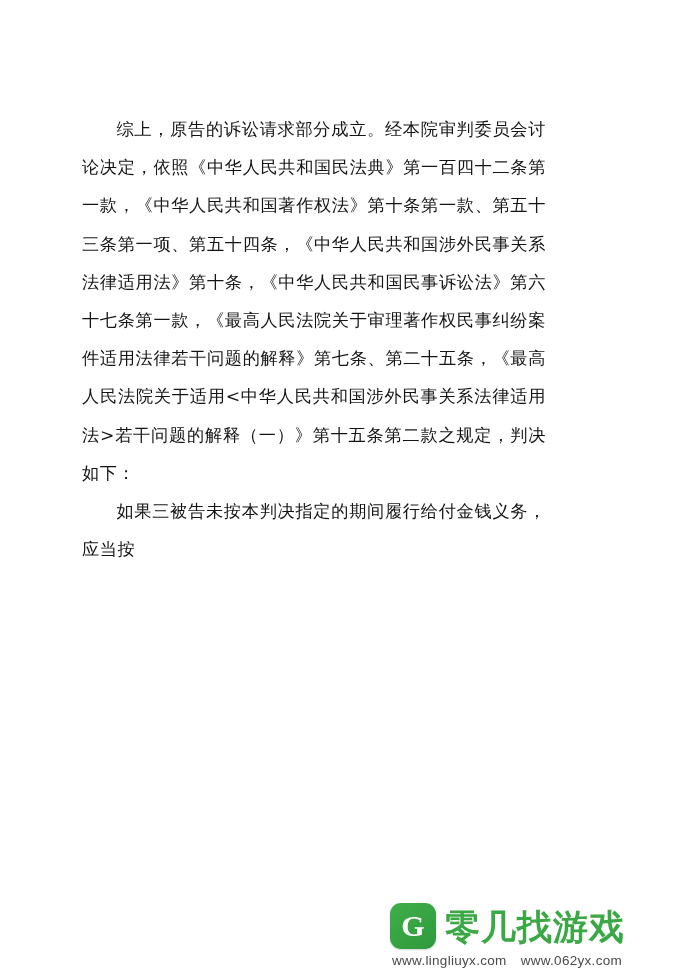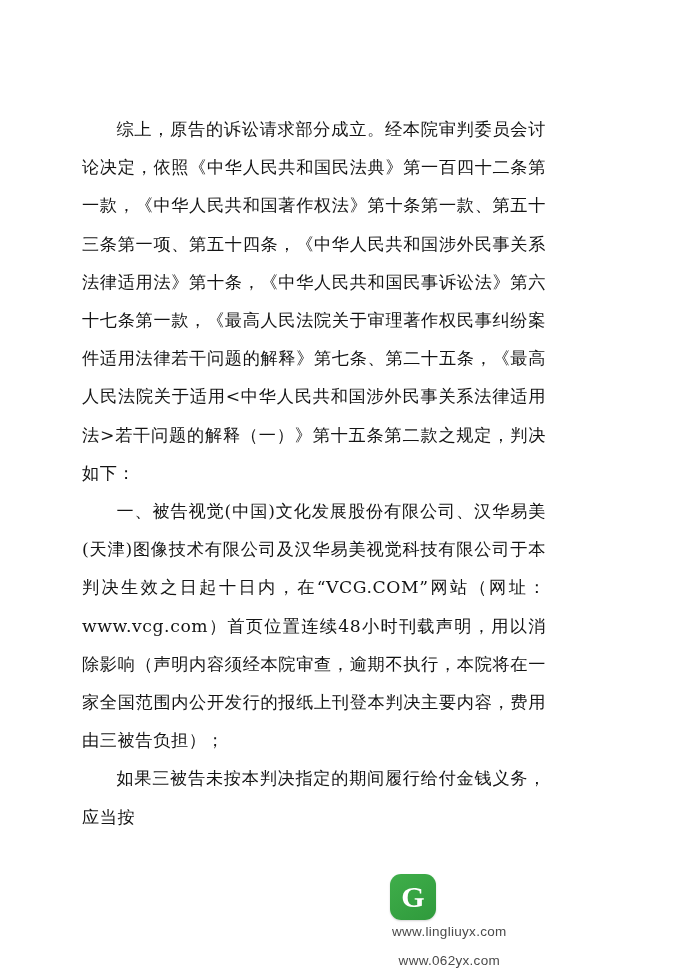--- a/index.html
+++ b/index.html
@@ -107,42 +107,41 @@
   }
   .wm-bottom {
     display: flex;
     align-items: center;
     gap: 14px;
     font-family: "Liberation Sans", sans-serif;
     font-size: 13.5px;
     color: #4a4a4a;
     letter-spacing: 0.3px;
     padding-left: 2px;
-    flex-direction: column;
   }
   .wm-url {
     white-space: nowrap;
   }
 </style>
 </head>
 <body>
 
 <div class="page">
   <div class="body-text">
     <p class="para">综上，原告的诉讼请求部分成立。经本院审判委员会讨论决定，依照《中华人民共和国民法典》第一百四十二条第一款，《中华人民共和国著作权法》第十条第一款、第五十三条第一项、第五十四条，《中华人民共和国涉外民事关系法律适用法》第十条，《中华人民共和国民事诉讼法》第六十七条第一款，《最高人民法院关于审理著作权民事纠纷案件适用法律若干问题的解释》第七条、第二十五条，《最高人民法院关于适用&lt;中华人民共和国涉外民事关系法律适用法&gt;若干问题的解释（一）》第十五条第二款之规定，判决如下：</p>
-    <p class="para">一、被告视觉(中国)文化发展股份有限公司、汉华易美(天津)图像技术有限公司及汉华易美视觉科技有限公司于本判决生效之日起十日内，在“VCG.COM”网站（网址：www.vcg.com）首页位置连续48小时刊载声明，用以消除影响（声明内容须经本院审查，逾期不执行，本院将在一家全国范围内公开发行的报纸上刊登本判决主要内容，费用由三被告负担）；</p>
     <p class="para">如果三被告未按本判决指定的期间履行给付金钱义务，应当按</p>
   </div>
 </div>
 
 <div class="page-number">
   <span class="pn-inner">— 40 —</span>
 </div>
 
 <div class="watermark">
   <div class="wm-top">
     <div class="wm-logo"></div>
+    <div class="wm-title">零几找游戏</div>
   </div>
   <div class="wm-bottom">
     <span class="wm-url">www.lingliuyx.com</span>
     <span class="wm-url">www.062yx.com</span>
   </div>
 </div>
 
 </body></html>

